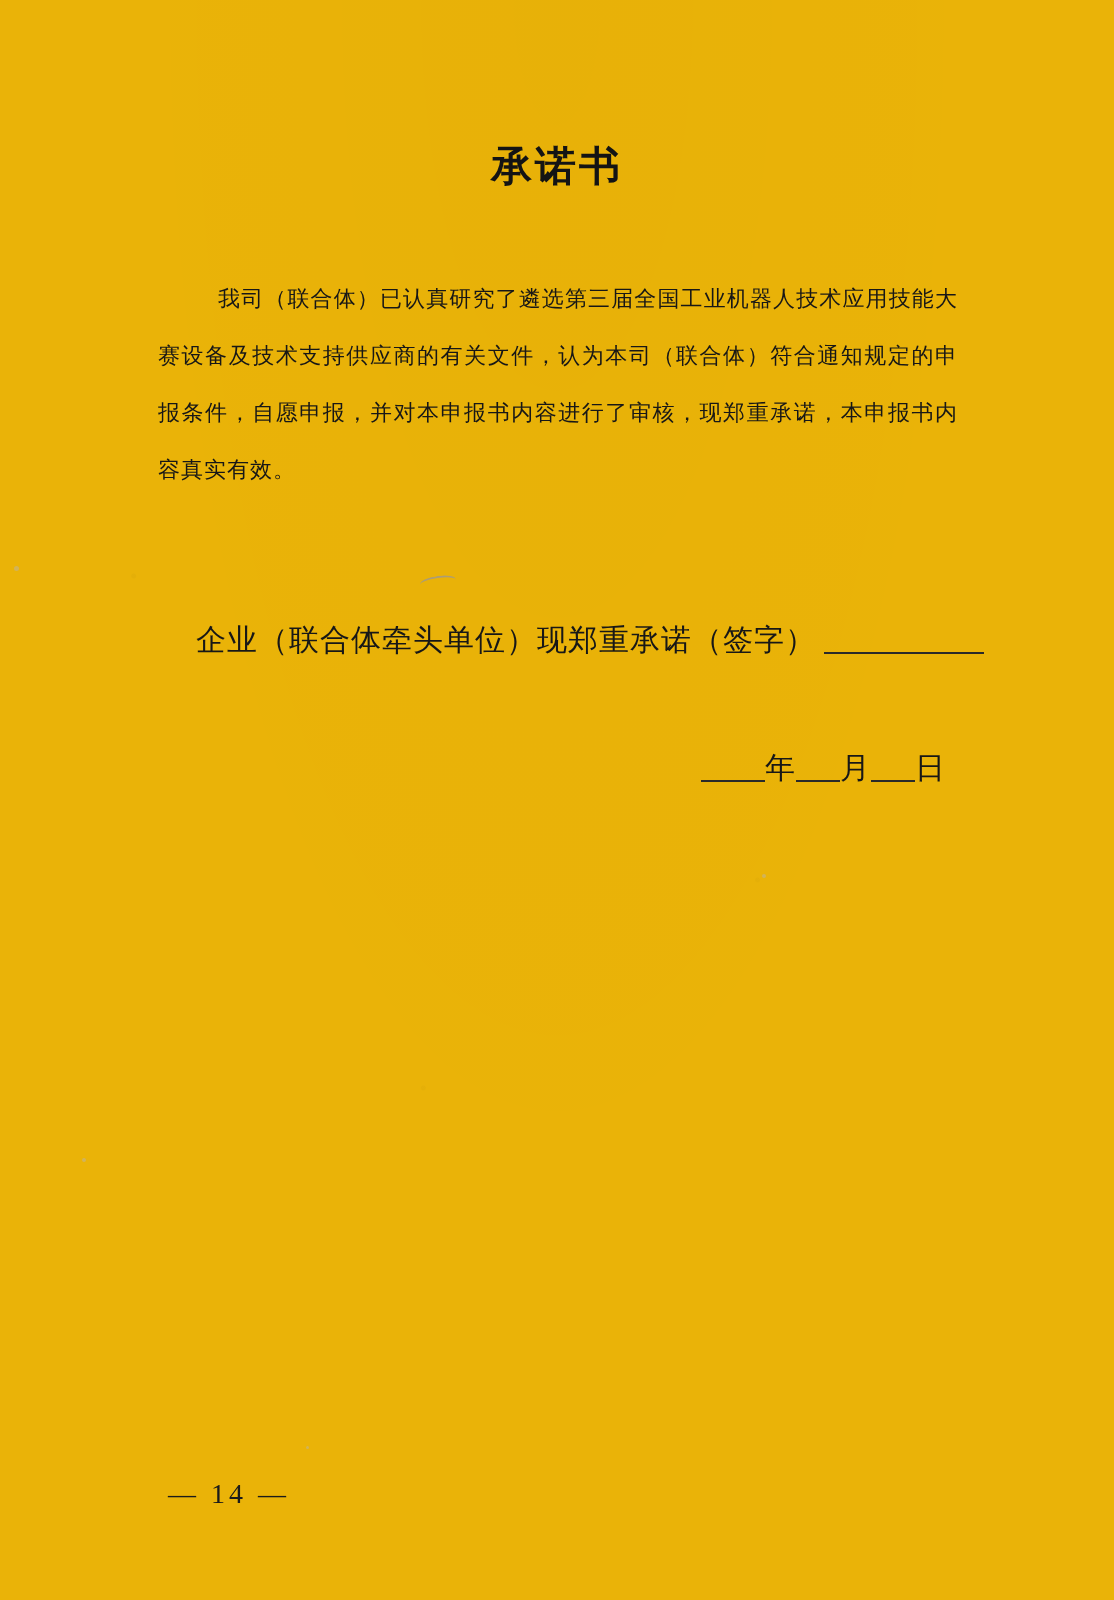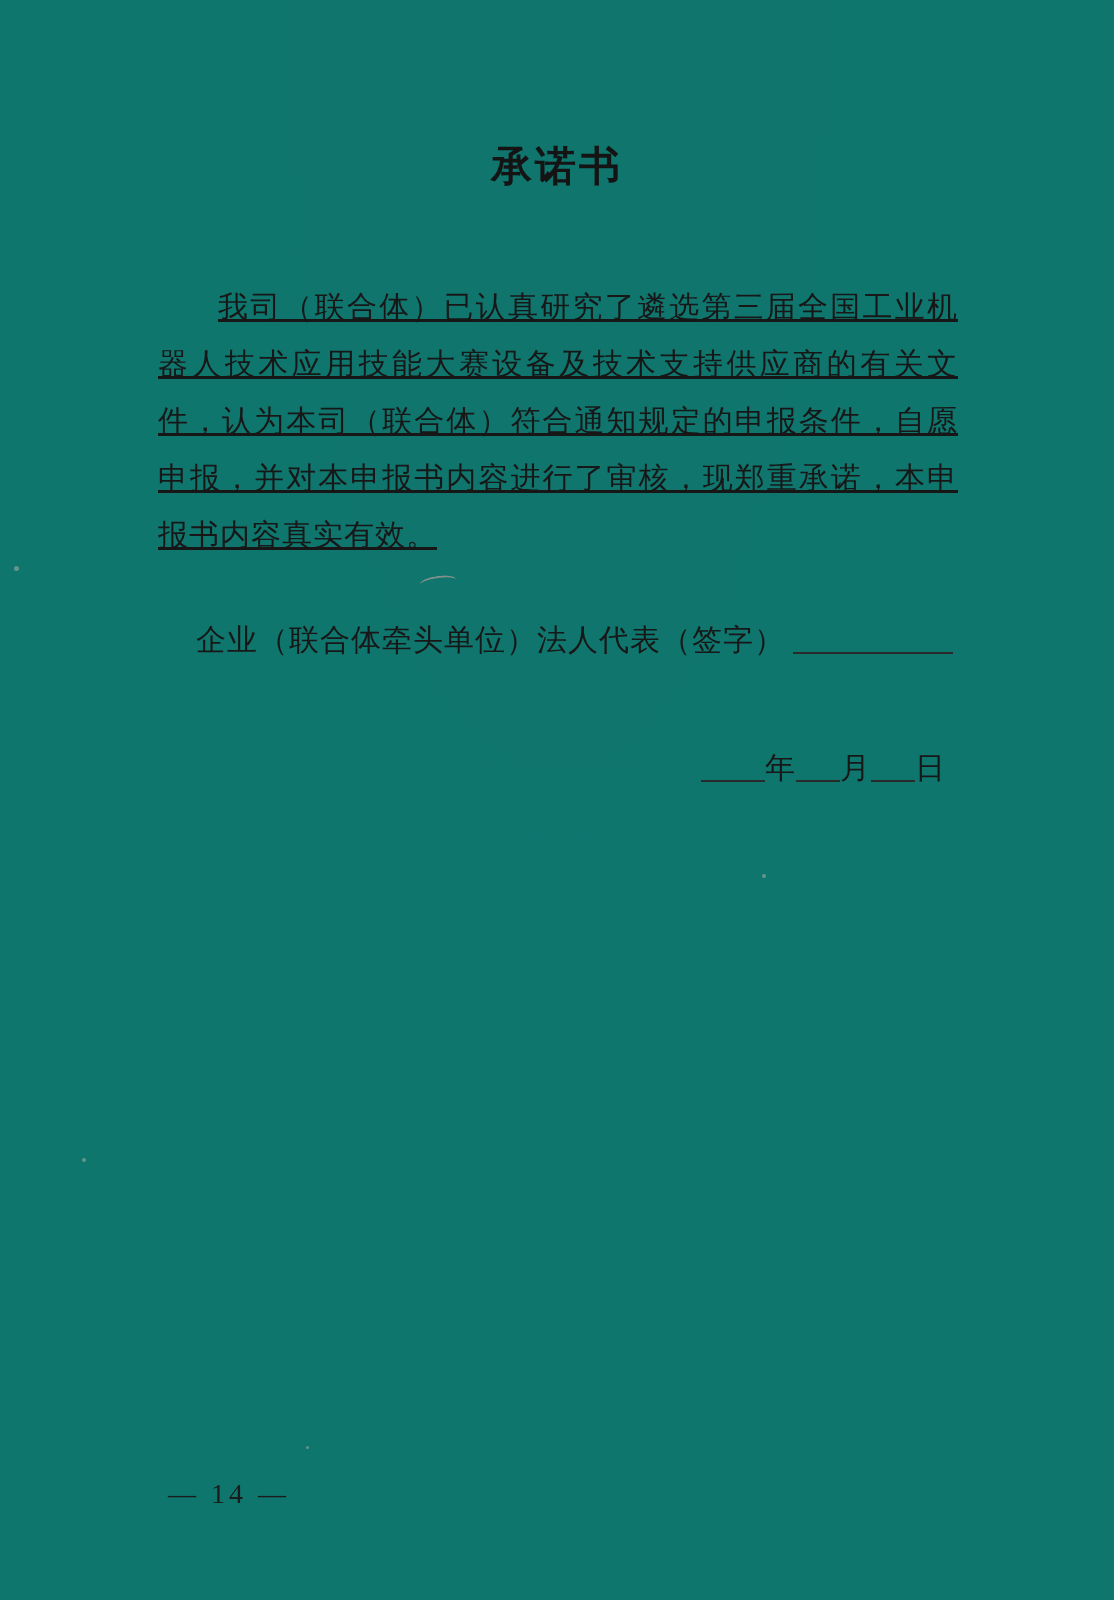--- a/index.html
+++ b/index.html
@@ -11,21 +11,21 @@
     height: 1600px;
     background: #ffffff;
     font-family: "Liberation Serif", "DejaVu Serif", serif;
     color: #1b1b1b;
     position: relative;
     overflow: hidden;
   }
   .page {
     position: absolute;
     inset: 0;
-    background: #0f766e;
+    background: #eab308;
   }
   
   .grain {
     position: absolute;
     inset: 0;
     pointer-events: none;
     background:
       radial-gradient(circle at 12% 36%, rgba(0,0,0,0.022) 0 2px, rgba(0,0,0,0) 3px),
       radial-gradient(circle at 68% 55%, rgba(0,0,0,0.02) 0 2px, rgba(0,0,0,0) 3px),
       radial-gradient(circle at 38% 68%, rgba(0,0,0,0.018) 0 2px, rgba(0,0,0,0) 3px),
@@ -43,27 +43,26 @@
     letter-spacing: 3px;
     color: #141414;
   }
   .body-block {
     position: absolute;
     top: 248px;
     left: 158px;
     width: 800px;
   }
   .para {
-    font-size: 30px;
+    font-size: 22px;
     line-height: 57px;
     text-indent: 60px;
     letter-spacing: 1.0px;
     text-align: justify;
     color: #171717;
-    text-decoration: underline;
   }
   .signature-line {
     position: absolute;
     top: 620px;
     left: 196px;
     font-size: 30px;
     letter-spacing: 1px;
     color: #171717;
     white-space: nowrap;
   }
@@ -134,21 +133,21 @@
   <div class="speck" style="top:1446px;left:306px;width:3px;height:3px;"></div>
   <div class="stroke-mark"></div>
 
   <h1 class="doc-title">承诺书</h1>
 
   <div class="body-block">
     <p class="para">我司（联合体）已认真研究了遴选第三届全国工业机器人技术应用技能大赛设备及技术支持供应商的有关文件，认为本司（联合体）符合通知规定的申报条件，自愿申报，并对本申报书内容进行了审核，现郑重承诺，本申报书内容真实有效。</p>
   </div>
 
   <div class="signature-line">
-    <span>企业（联合体牵头单位）法人代表（签字）</span><span class="sig-blank"></span>
+    <span>企业（联合体牵头单位）现郑重承诺（签字）</span><span class="sig-blank"></span>
   </div>
 
   <div class="date-line">
     <span class="date-blank yr"></span><span>年</span><span class="date-blank mo"></span><span>月</span><span class="date-blank dy"></span><span>日</span>
   </div>
 
   <div class="page-number">— 14 —</div>
 
 </div>
 

